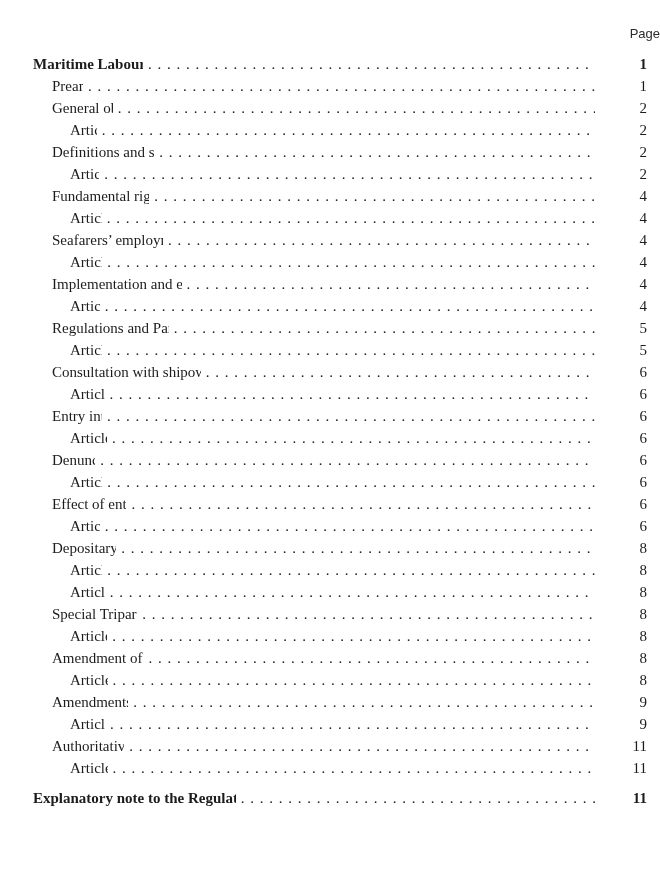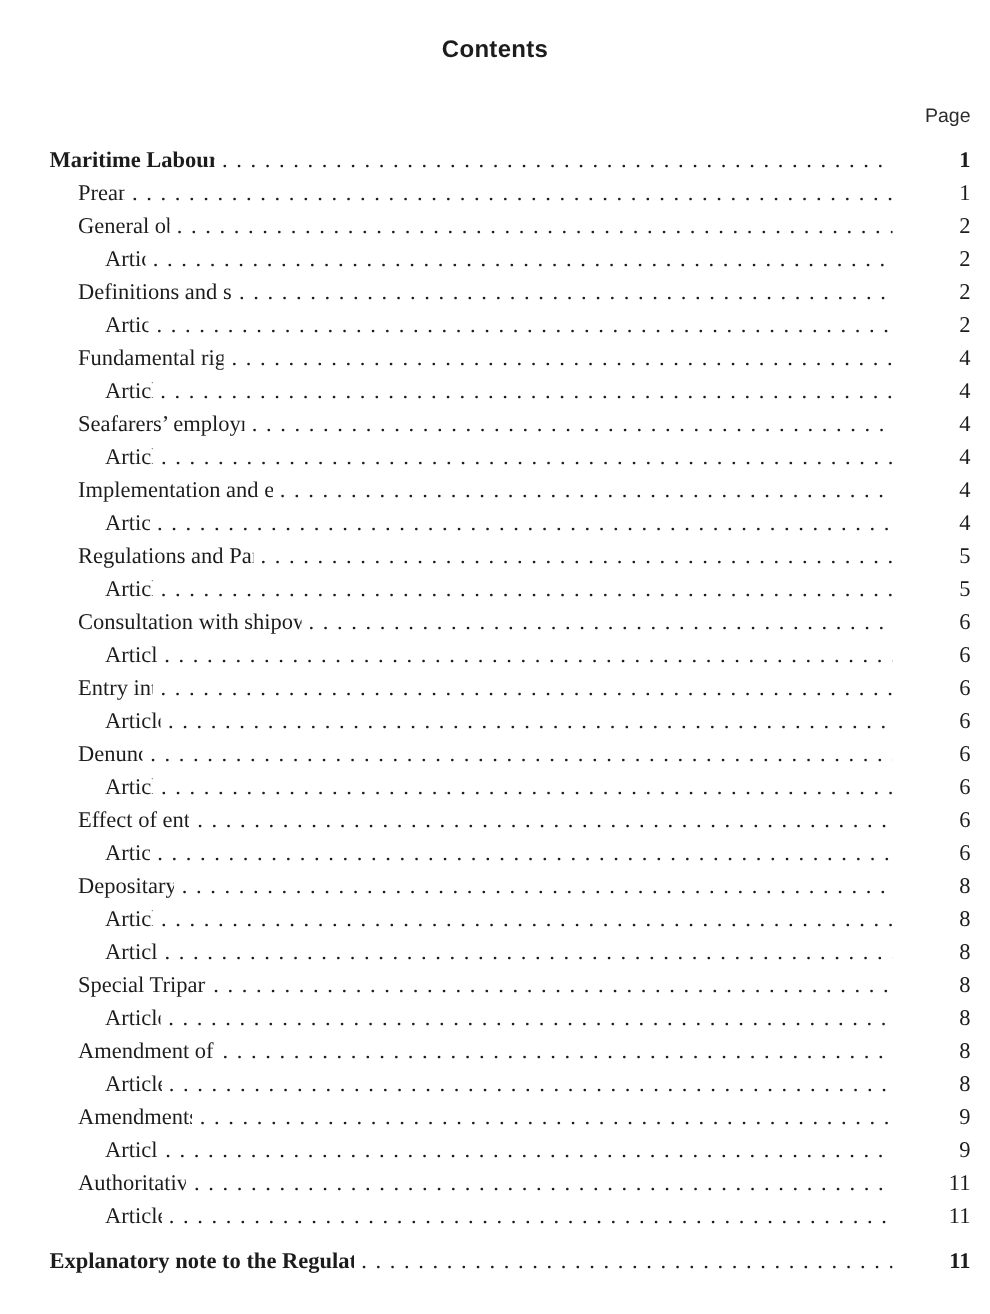--- a/index.html
+++ b/index.html
@@ -16,21 +16,20 @@
     font-weight: bold;
     font-size: 16px;
     text-align: center;
     padding-top: 25px;
     letter-spacing: 0.2px;
   }
   .page-col-label {
     font-family: "Liberation Sans", sans-serif;
     font-size: 13px;
     text-align: right;
-    padding-right: 13px;
     margin-top: 26px;
     color: #2b2b2b;
   }
   .toc {
     margin: 12px 13px 0 33px;
     font-size: 15px;
   }
   .row {
     display: flex;
     align-items: baseline;
@@ -52,21 +51,20 @@
     letter-spacing: 1px;
     color: #1c1c1c;
   }
   .pg { flex: 0 0 46px; text-align: right; }
   .row.bold .lbl, .row.bold .pg { font-weight: bold; }
 </style>
 </head>
 <body>
 
 <div class="page">
-  <div class="doc-title">Contents</div>
   <div class="page-col-label">Page</div>
 
   <div class="toc">
 
     <div class="row lvl0 bold">
       <span class="lbl">Maritime Labour Convention, 2006</span>
       <span class="dots"></span>
       <span class="pg">1</span>
     </div>
     <div class="row lvl1">

